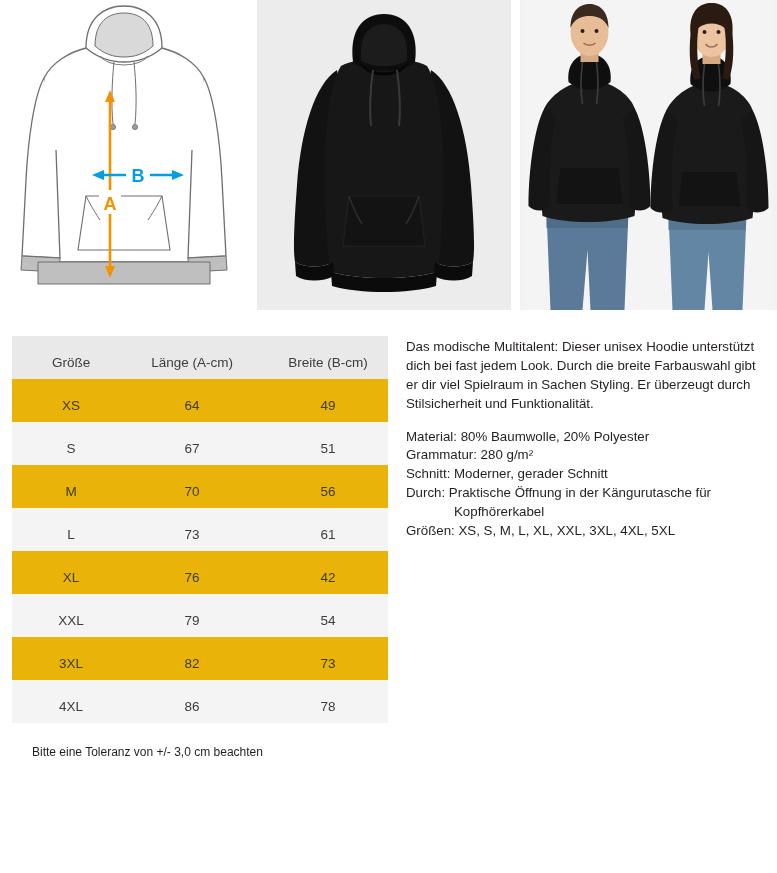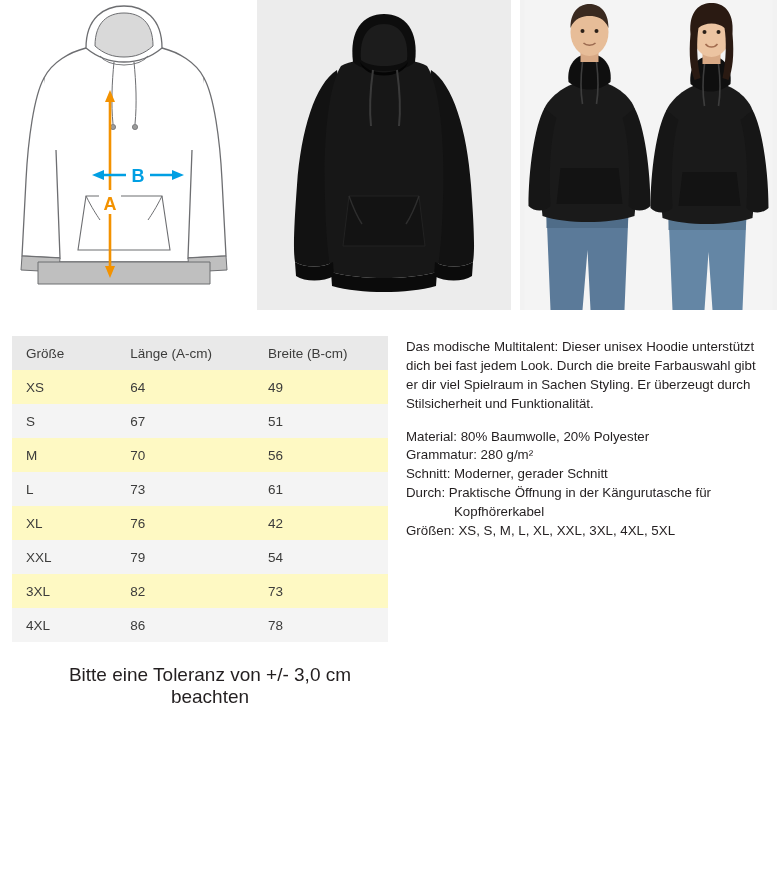--- a/index.html
+++ b/index.html
@@ -60,49 +60,48 @@
     width: 376px;
     flex: 0 0 376px;
   }
   table.size-table {
     border-collapse: collapse;
     width: 100%;
     font-size: 13.5px;
   }
   table.size-table th,
   table.size-table td {
-    text-align: left;
-    padding: 7px 0 7px 14px;
+    text-align: center;
+    padding: 16px 0 7px 14px;
     font-weight: normal;
     color: #3c3c3b;
     height: 20px;
   }
   table.size-table th {
     color: #3c3c3b;
     font-weight: normal;
   }
   table.size-table thead tr {
     background: #e9e9e9;
   }
   table.size-table tbody tr.odd {
-    background: #fef9c3;
+    background: #eab308;
   }
   table.size-table tbody tr.even {
     background: #f4f4f4;
   }
   .col-size { width: 100px; }
   .col-len  { width: 140px; }
   .col-wid  { width: 136px; }
 
   .tolerance {
     margin-top: 22px;
-    font-size: 19px;
+    font-size: 12px;
     color: #231f20;
     padding-left: 20px;
-    text-align: center;
   }
 
   
   .desc {
     flex: 1;
     font-size: 13.3px;
     line-height: 1.42;
     color: #231f20;
     padding-top: 2px;
   }

